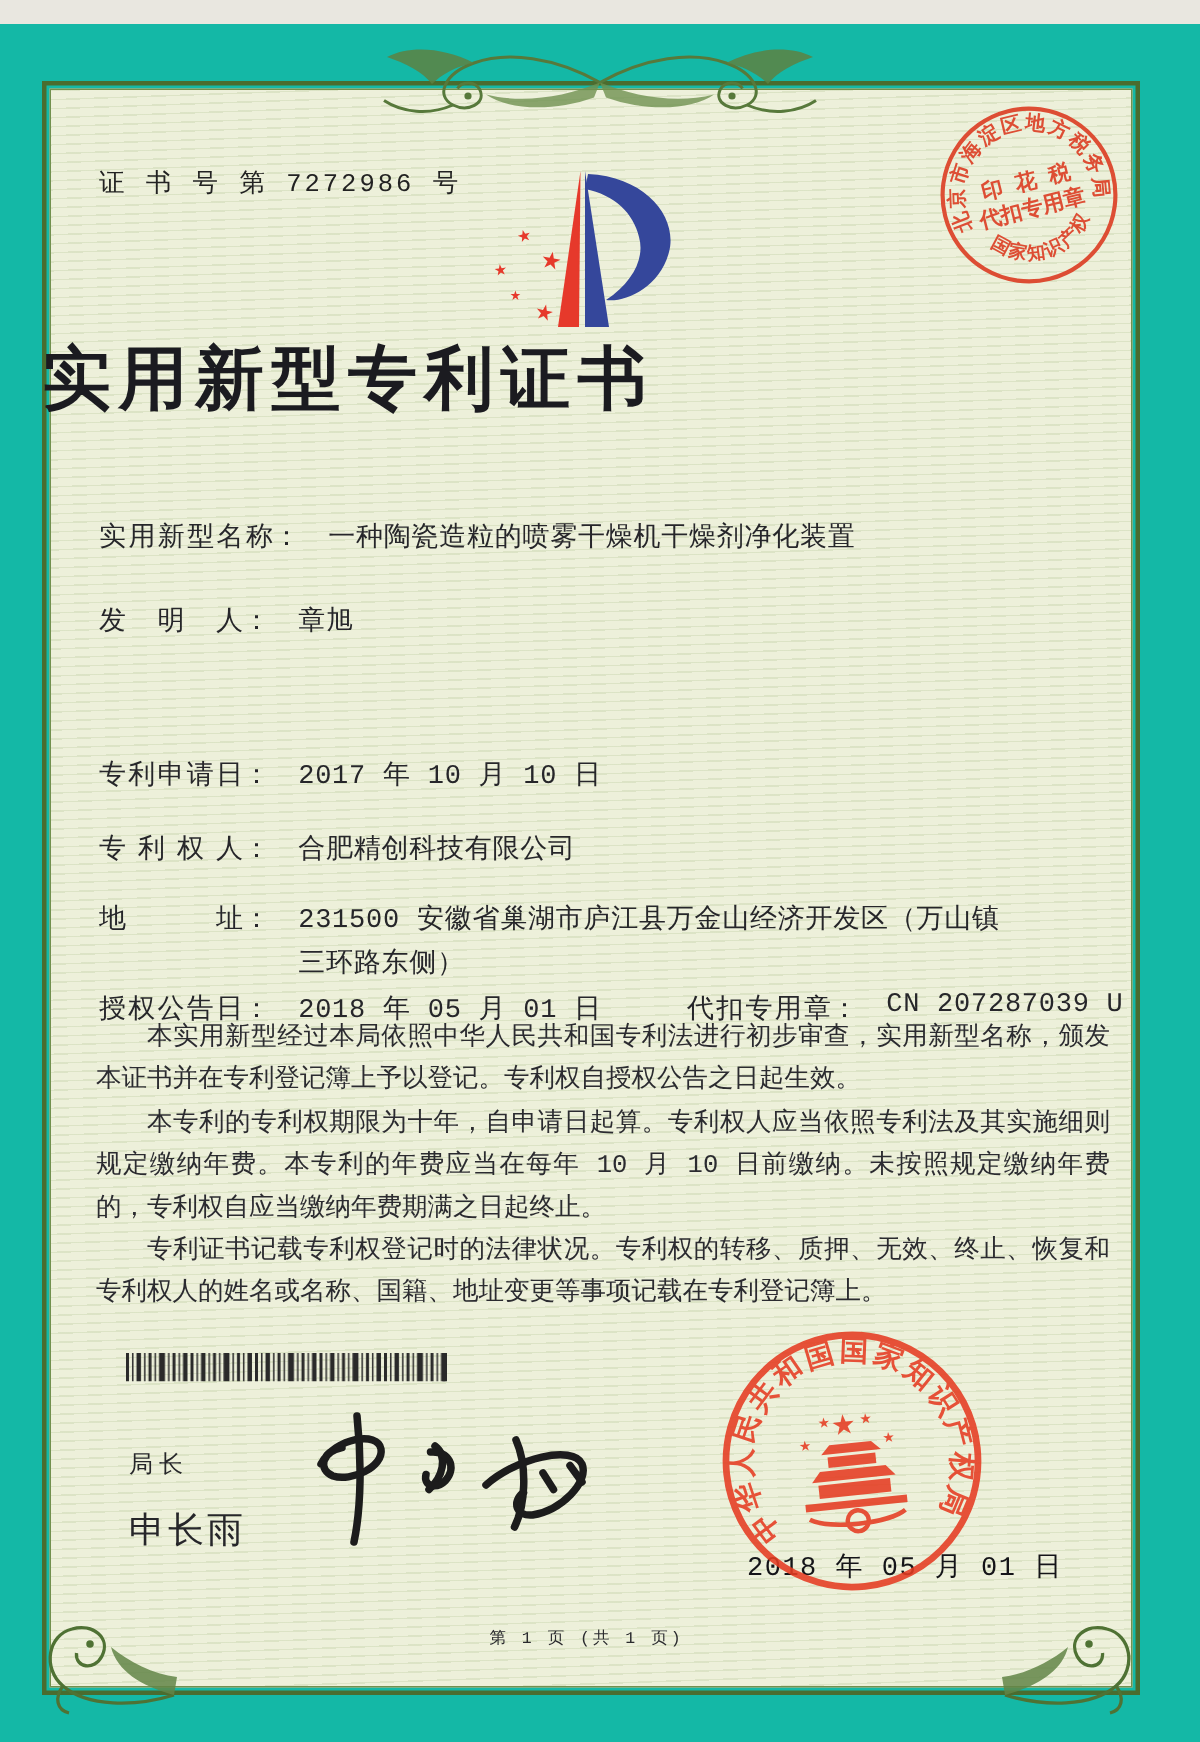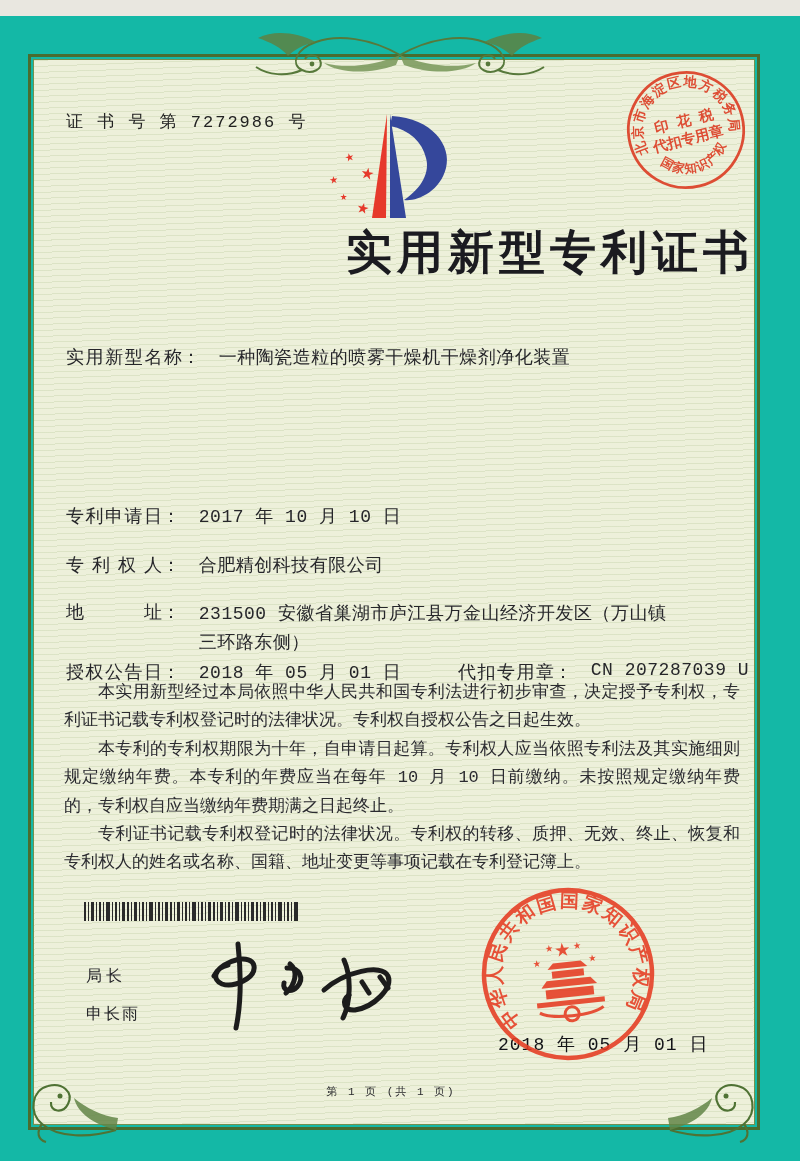--- a/index.html
+++ b/index.html
@@ -15,39 +15,39 @@
   .frame-inner{position:absolute;inset:2px;border:1px solid #71904e;
     background:
       repeating-linear-gradient(178deg,rgba(130,160,90,0.16) 0 1px,rgba(130,160,90,0) 1px 6px),
       #edf0da;}
   .ornament{position:absolute;pointer-events:none;}
   
   .cert-no{position:absolute;left:66px;top:94px;font-size:17px;letter-spacing:2px;color:#222;}
   .stamp-wrap{position:absolute;left:622px;top:50px;width:128px;height:128px;
     transform:rotate(-14deg);opacity:.95;}
   .logo{position:absolute;left:320px;top:90px;width:168px;height:118px;}
-  .title{position:absolute;left:28px;top:206px;width:726px;text-align:right;
+  .title{position:absolute;left:28px;top:206px;width:726px;text-align:left;
     font-size:46px;font-weight:700;letter-spacing:5px;color:#1b1b20;}
   
   .row{position:absolute;left:66px;font-size:18px;white-space:nowrap;color:#26262a;}
   .flabel{display:inline-block;text-align:justify;text-align-last:justify;vertical-align:top;}
   .w5{width:96px;}
   .w6{width:116px;}
   .colon{display:inline-block;vertical-align:top;}
   .fvalue{display:inline-block;margin-left:8px;letter-spacing:.5px;vertical-align:top;}
   .fvalue.wrap{white-space:normal;width:482px;line-height:29px;}
   .grant-right{position:absolute;left:392px;top:0;}
   
   .body-text{position:absolute;left:64px;top:663px;width:676px;
     font-size:17px;line-height:28.4px;text-align:justify;color:#2b2b30;}
   .body-text p{margin:0;text-indent:2em;}
   
   .barcode{position:absolute;left:84px;top:886px;}
   .director-title{position:absolute;left:86px;top:950px;font-size:16px;letter-spacing:4px;}
-  .director-name{position:absolute;left:86px;top:988px;font-size:16px;letter-spacing:2px;}
+  .director-name{position:absolute;left:86px;top:988px;font-size:24px;letter-spacing:2px;}
   .signature{position:absolute;left:192px;top:918px;width:236px;height:102px;}
   .seal-date{position:absolute;left:498px;top:1016px;font-size:18px;letter-spacing:1px;color:#141418;}
   .seal{position:absolute;left:478px;top:868px;width:180px;height:180px;
     transform:rotate(-6deg);opacity:.88;}
   .footer{position:absolute;left:28px;top:1068px;width:726px;text-align:center;
     font-size:11px;letter-spacing:2px;color:#2a2a2e;}
 </style>
 </head>
 <body>
 
@@ -121,20 +121,24 @@
     <path d="M72,10 C112,12 132,40 126,62 C120,86 96,96 84,94 C102,82 110,66 106,52 C102,36 90,24 70,20 Z" fill="#35479b"></path>
   </svg>
 
   <div class="title">实用新型专利证书</div>
 
   <div class="row" style="top:329px">
     <span class="flabel w6">实用新型名称</span><span class="colon">：</span>
     <span class="fvalue">一种陶瓷造粒的喷雾干燥机干燥剂净化装置</span>
   </div>
 
+  <div class="row" style="top:385px">
+    <span class="flabel w5">发明人</span><span class="colon">：</span>
+    <span class="fvalue">章旭</span>
+  </div>
 
 
   <div class="row" style="top:488px">
     <span class="flabel w5">专利申请日</span><span class="colon">：</span>
     <span class="fvalue">2017 年 10 月 10 日</span>
   </div>
 
   <div class="row" style="top:537px">
     <span class="flabel w5">专利权人</span><span class="colon">：</span>
     <span class="fvalue">合肥精创科技有限公司</span>
@@ -150,21 +154,21 @@
       <span class="flabel w5">授权公告日</span><span class="colon">：</span>
       <span class="fvalue">2018 年 05 月 01 日</span>
     </span>
     <span class="grant-right">
       <span class="flabel w5">代扣专用章</span><span class="colon">：</span>
       <span class="fvalue">CN 207287039 U</span>
     </span>
   </div>
 
   <div class="body-text">
-    <p>本实用新型经过本局依照中华人民共和国专利法进行初步审查，决定授予专利权，专利证书记载专利权登记时的法律状况。专利权自授权公告之日起生效。</p>
+    <p>本实用新型经过本局依照中华人民共和国专利法进行初步审查，实用新型名称，颁发本证书并在专利登记簿上予以登记。专利权自授权公告之日起生效。</p>
     <p>本专利的专利权期限为十年，自申请日起算。专利权人应当依照专利法及其实施细则规定缴纳年费。本专利的年费应当在每年 10 月 10 日前缴纳。未按照规定缴纳年费的，专利权自应当缴纳年费期满之日起终止。</p>
     <p>专利证书记载专利权登记时的法律状况。专利权的转移、质押、无效、终止、恢复和专利权人的姓名或名称、国籍、地址变更等事项记载在专利登记簿上。</p>
   </div>
 
   <svg class="barcode" width="214" height="19" viewBox="0 0 214 19">
     <defs>
       <pattern id="bc" width="43" height="19" patternUnits="userSpaceOnUse">
         <rect x="0" width="2" height="19" fill="#2a2a2a"></rect>
         <rect x="4" width="1" height="19" fill="#2a2a2a"></rect>
         <rect x="7" width="3" height="19" fill="#2a2a2a"></rect>

